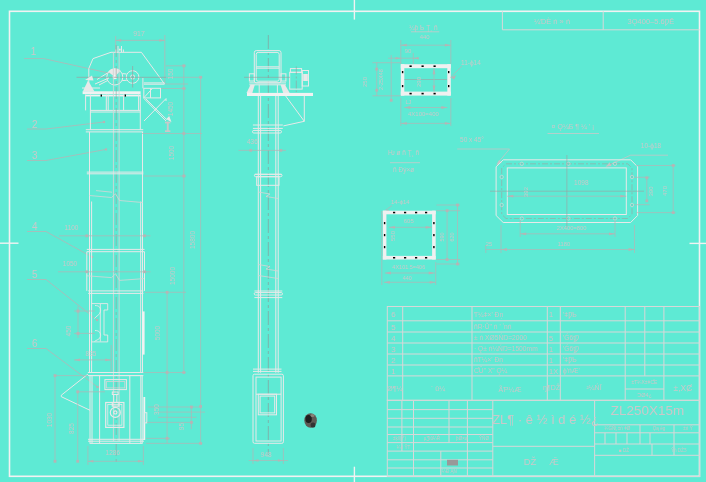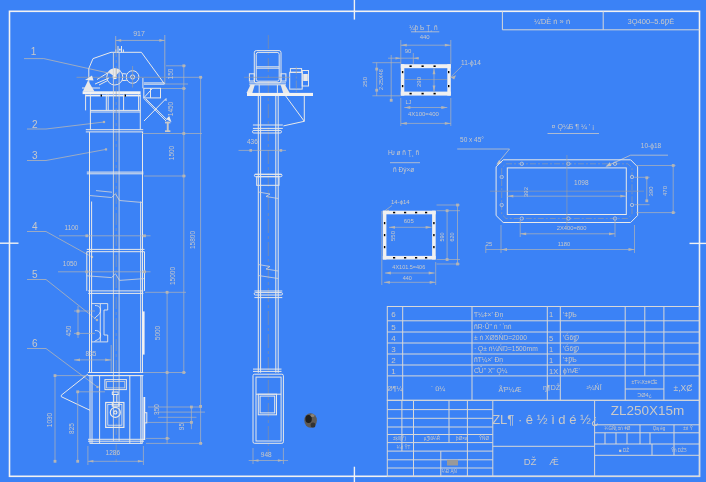--- a/index.html
+++ b/index.html
@@ -1,16 +1,16 @@
 <!DOCTYPE html>
 <html><head>
 <meta charset="utf-8">
 <style>
   html,body{margin:0;padding:0;background:#000;}
-  #page{position:relative;width:706px;height:482px;background:#3b82f6;overflow:hidden;}
+  #page{position:relative;width:706px;height:482px;background:#5eead4;overflow:hidden;}
   svg{position:absolute;left:0;top:0;}
   text{font-family:"Liberation Sans", sans-serif;fill:#c9c9c9;}
 </style>
 </head>
 <body>
 <div id="page">
 <svg width="706" height="482" viewBox="0 0 706 482">
 <defs>
 </defs>
 

